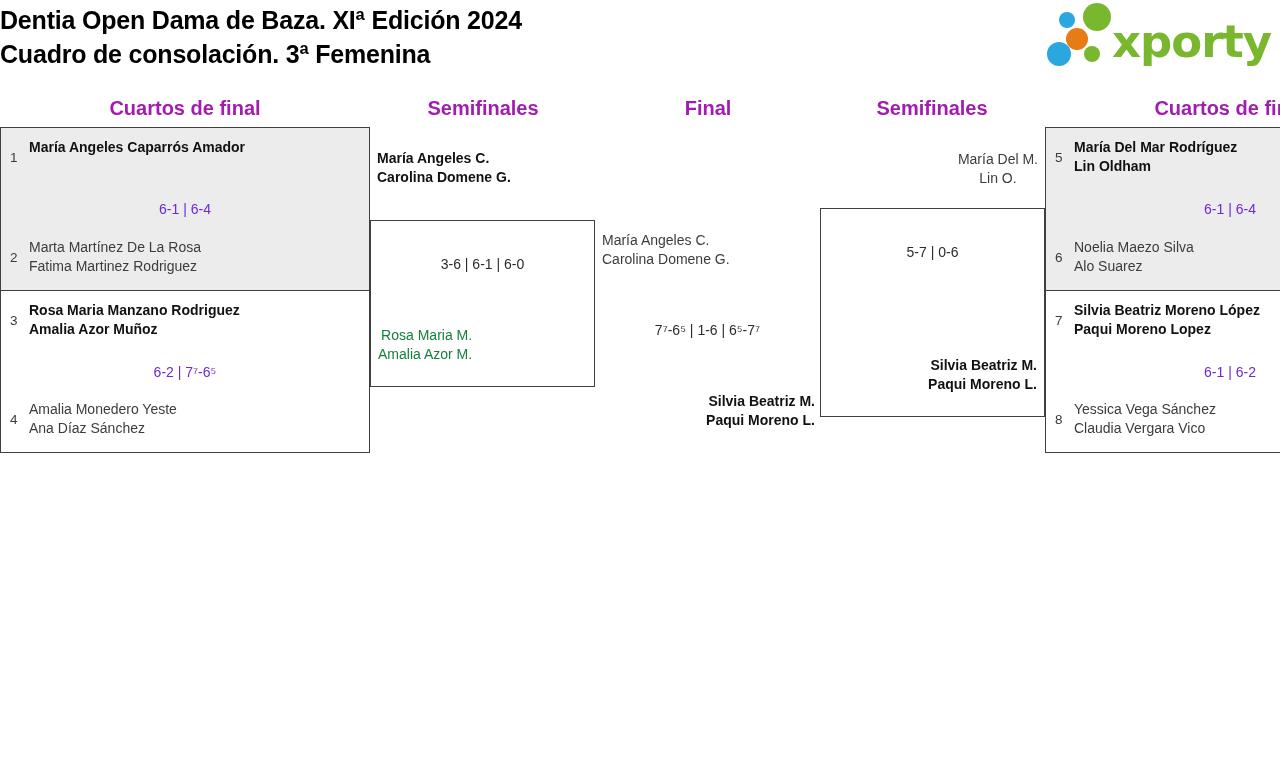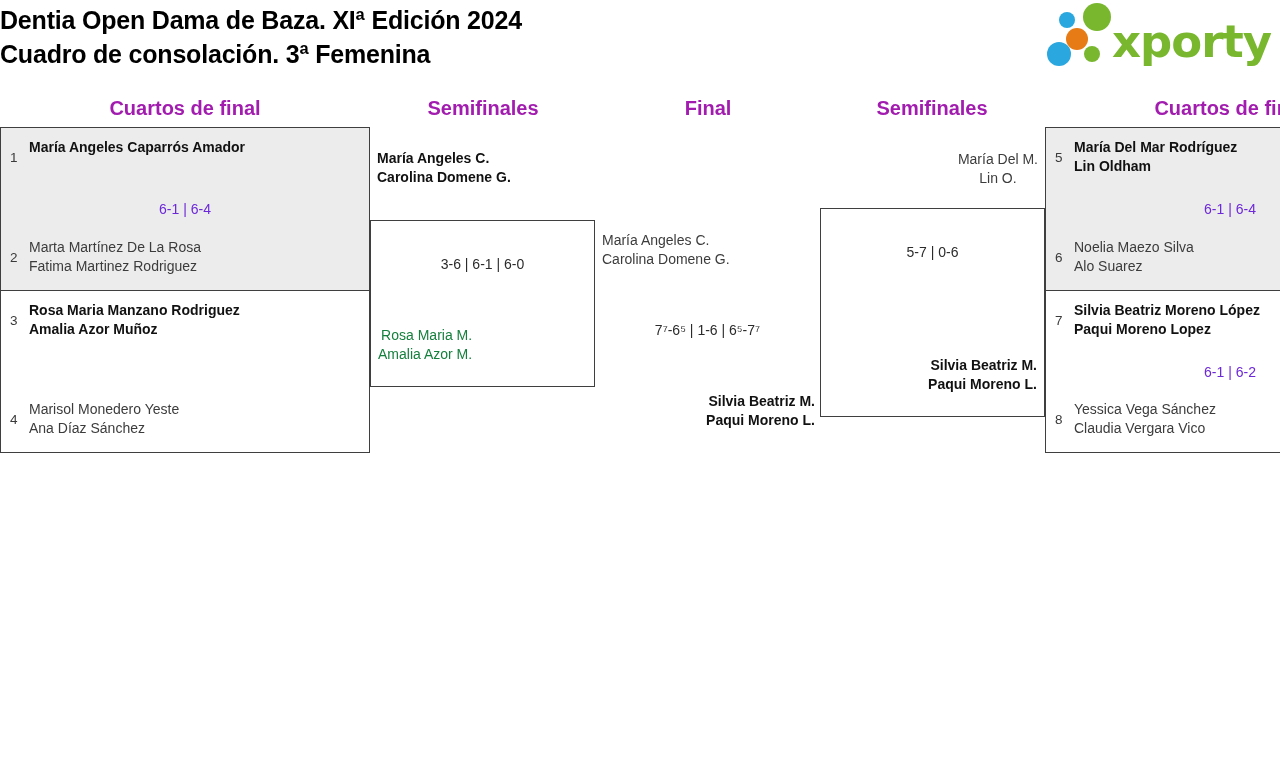--- a/index.html
+++ b/index.html
@@ -106,23 +106,24 @@
       <div>Fatima Martinez Rodriguez</div>
     </div>
   </div>
 
   <div class="box qf" style="left:0;top:290px;height:163px">
     <div class="seed top">3</div>
     <div class="team top winner">
       <div>Rosa Maria Manzano Rodriguez</div>
       <div>Amalia Azor Muñoz</div>
     </div>
+    <div class="score">6-2 | 7⁷-6⁵</div>
     <div class="seed bottom">4</div>
     <div class="team bottom">
-      <div>Marisol Monedero Yeste</div>
+      <div>Amalia Monedero Yeste</div>
       <div>Ana Díaz Sánchez</div>
     </div>
   </div>
 
   <div class="float-team winner sf-winner-left">
     <div>María Angeles C.</div>
     <div>Carolina Domene G.</div>
   </div>
 
   <div class="box sf" style="left:370px;top:220px;height:167px">

